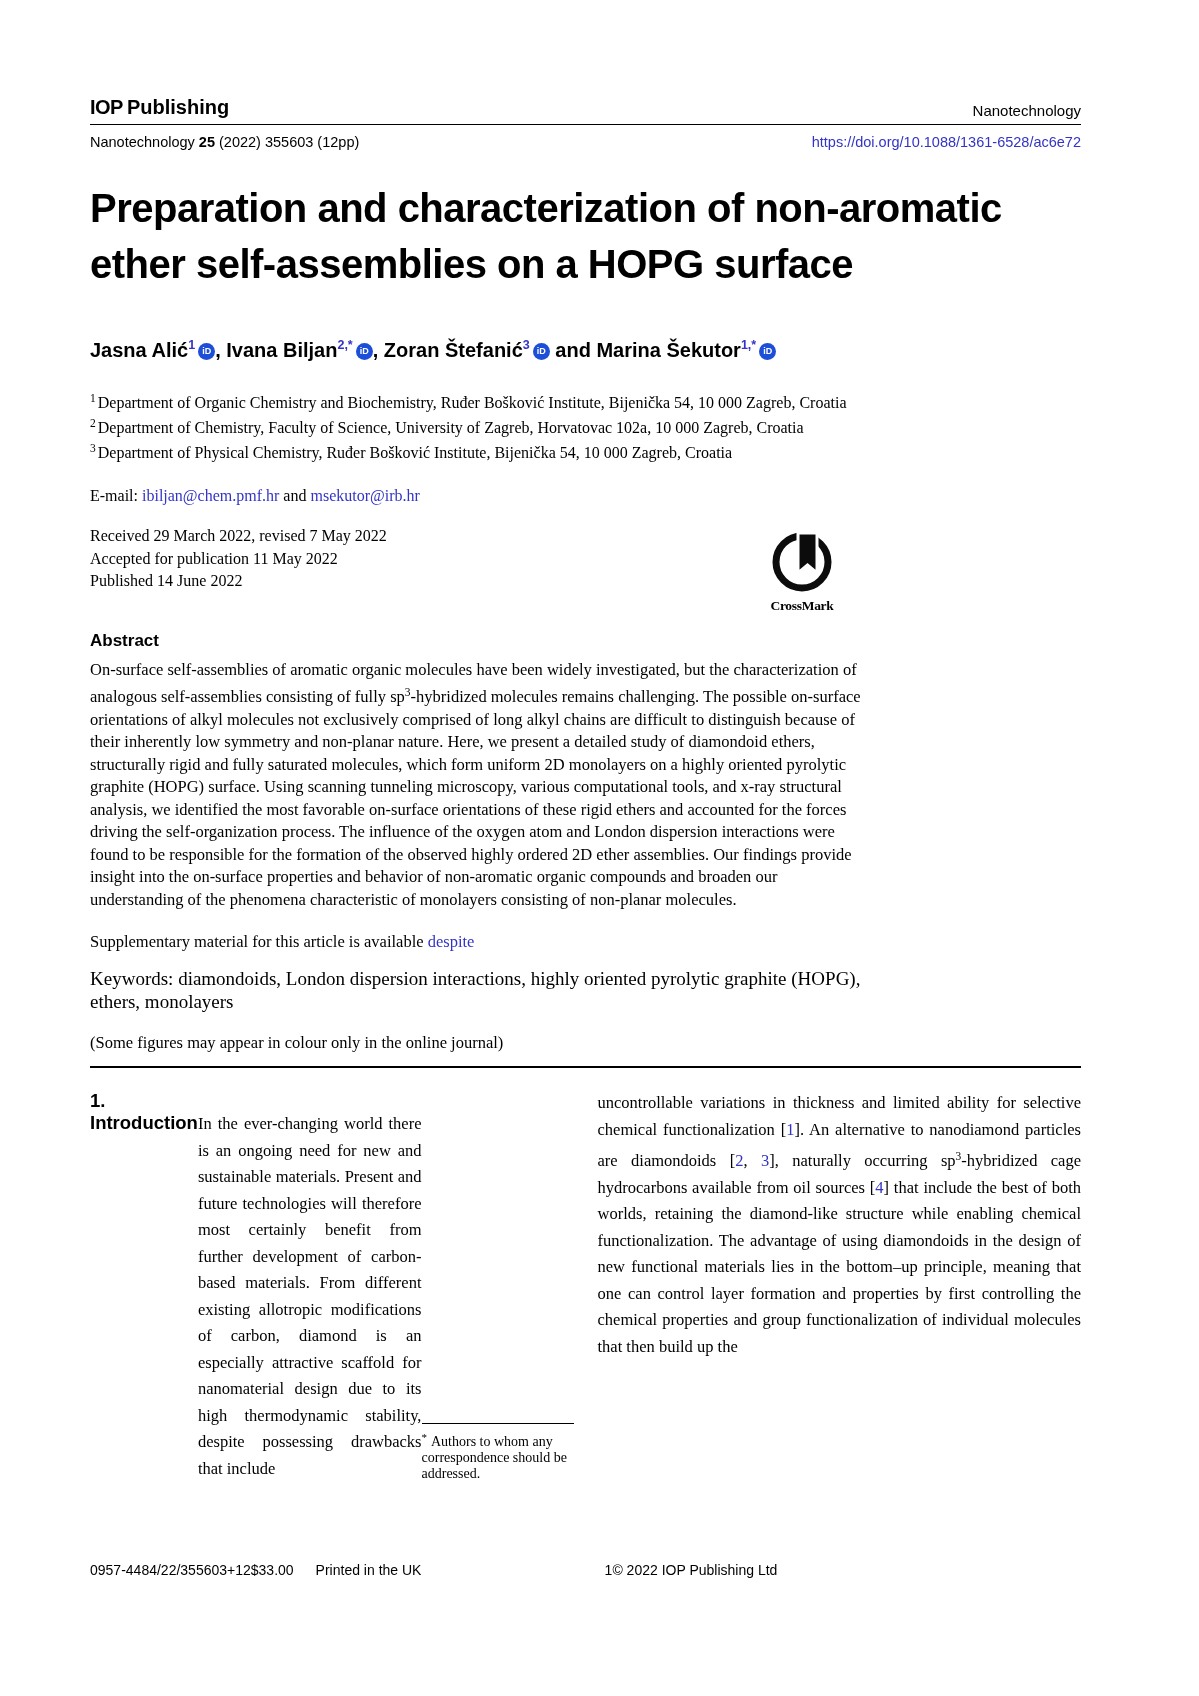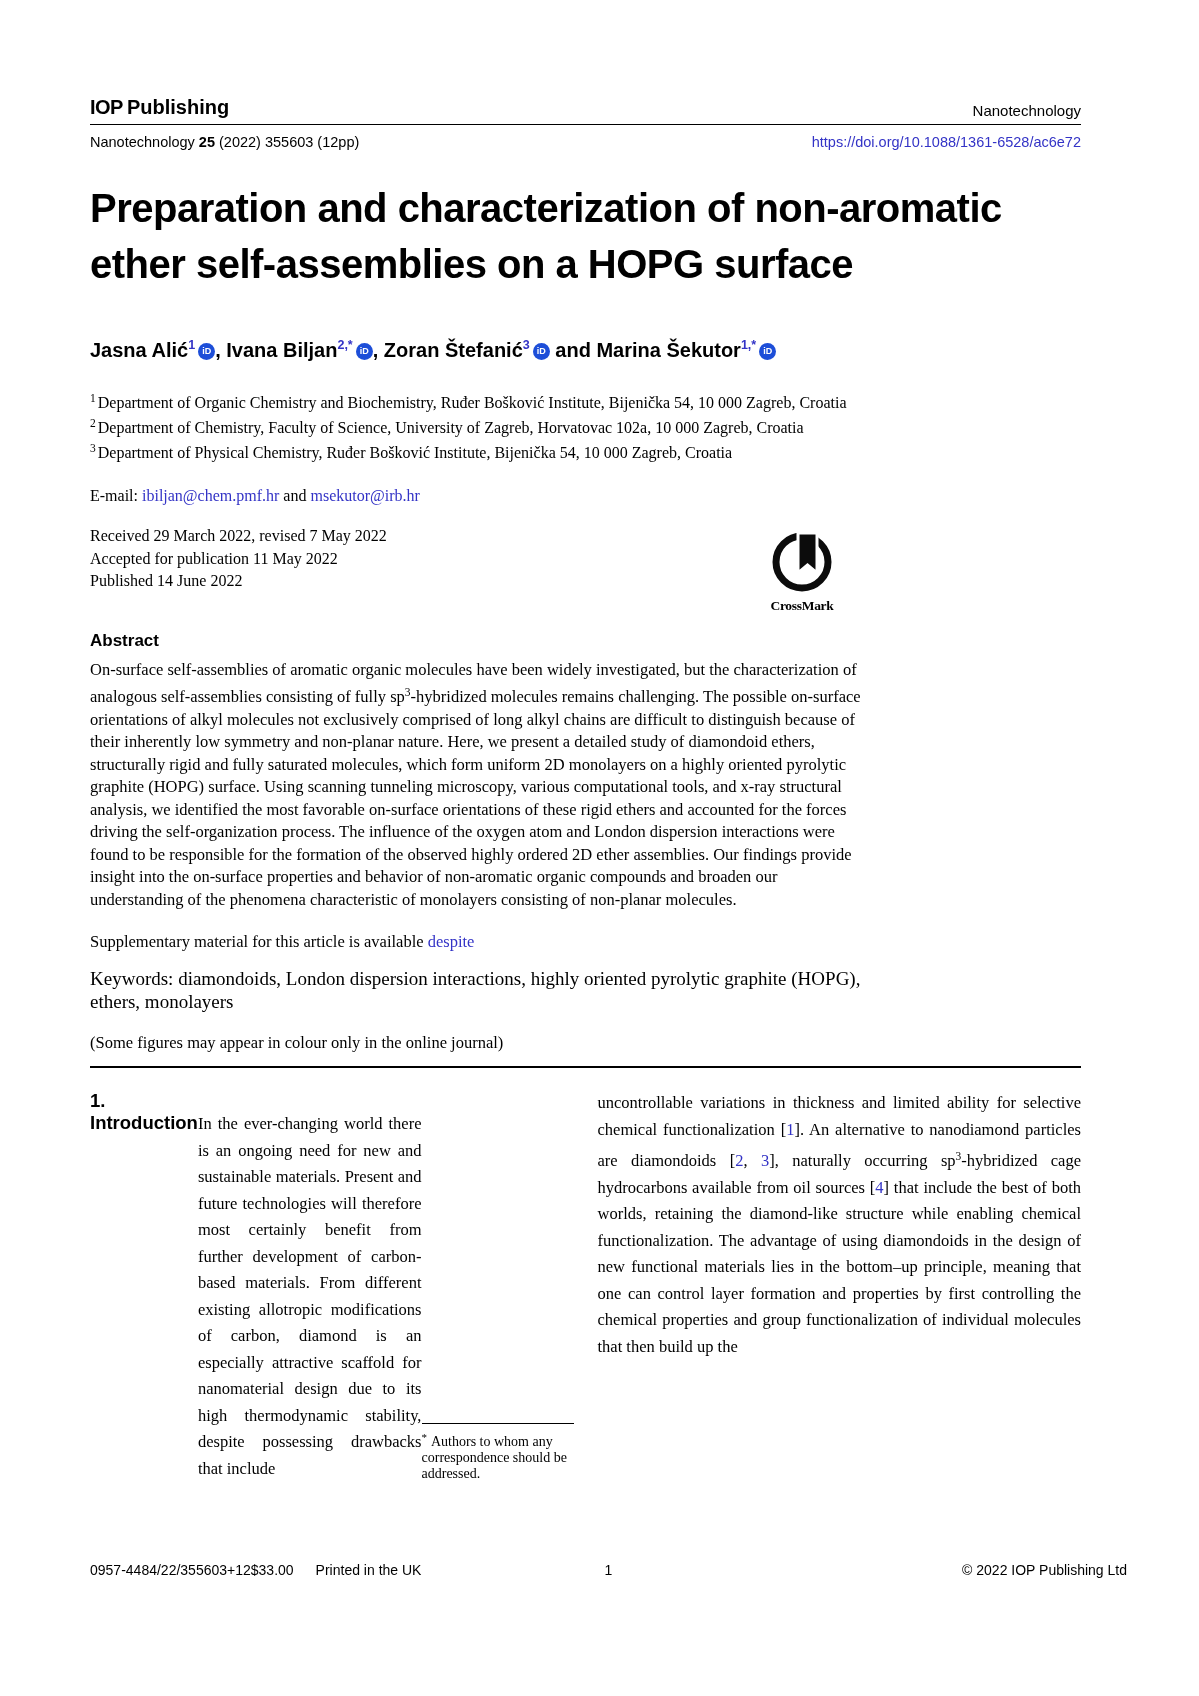--- a/index.html
+++ b/index.html
@@ -71,21 +71,21 @@
   .fn-text { font-size:14px; }
   .fn-star { font-size:11px; vertical-align:5px; margin-right:4px; }
   .ref { color:#3333c6; cursor:pointer; }
   
   .footer { position:absolute; left:90px; right:72px; top:1562px;
             display:flex; align-items:baseline;
             font-family:"Liberation Sans", sans-serif; font-size:14px; }
   .f-left { flex:1; }
   .f-gap { margin-left:22px; }
   .f-page { flex:0; }
-  .f-right { flex:1; text-align:right; }
+  .f-right { flex:1; }
 </style>
 </head>
 <body>
 
 <div class="page">
 
   <div class="hdr-row1">
     <div class="iop">
       <span class="iop-bold">IOP</span><span class="iop-rest">Publishing</span>
     </div>

